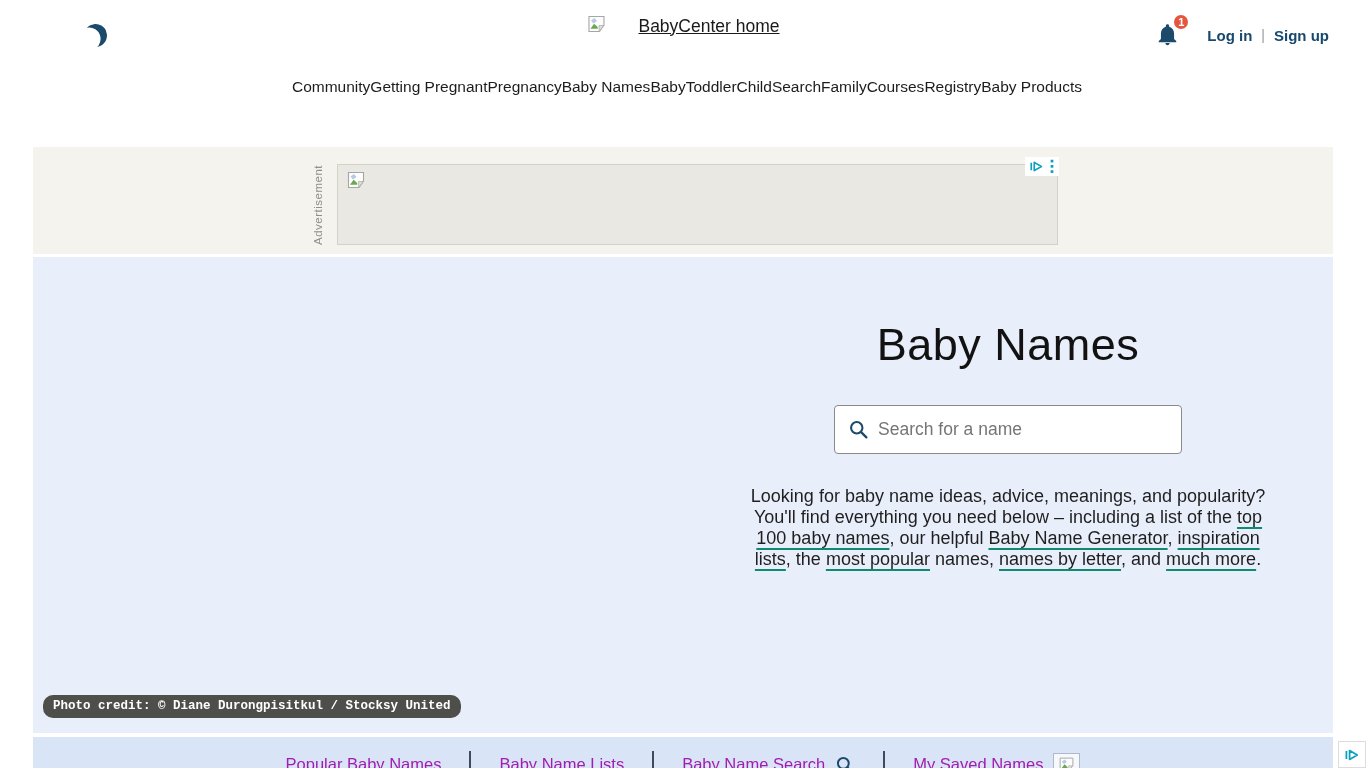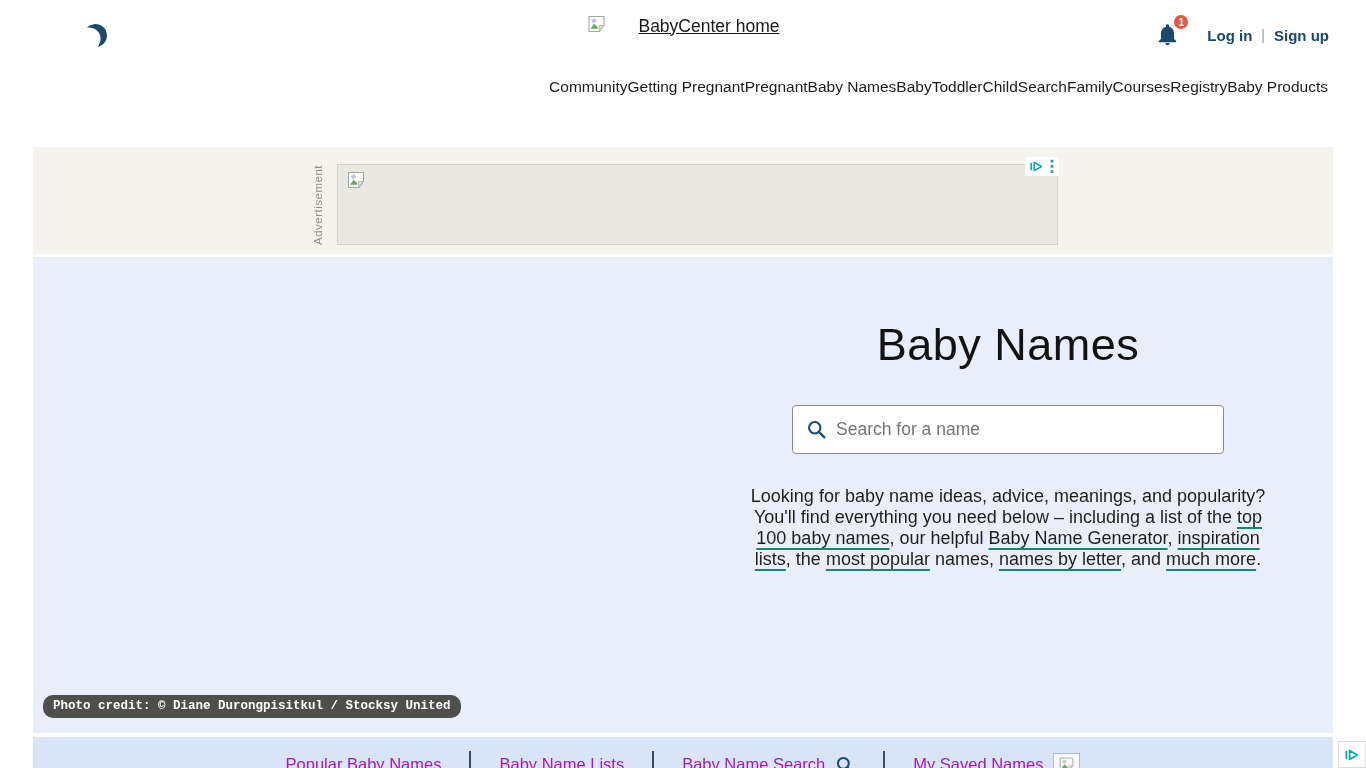--- a/index.html
+++ b/index.html
@@ -12,36 +12,36 @@
   .moon-btn { position:absolute; left:84px; top:22px; width:26px; height:26px; cursor:pointer; background:none; border:none; }
   .moon-shape { display:block; width:23px; height:23px; border-radius:50%; box-shadow: inset -7px 2px 0 0 #1b4a6b; transform:rotate(-12deg); }
   .logo-link { position:absolute; top:14px; left:50%; transform:translateX(-50%); display:flex; align-items:center; gap:32px; text-decoration:none; }
   .logo-text { font-size:17.5px; color:#1a1a1a; text-decoration:underline; white-space:nowrap; }
   .account { position:absolute; right:37px; top:22px; display:flex; align-items:center; }
   .bell-wrap { position:relative; width:26px; height:26px; margin-right:26px; cursor:pointer; }
   .badge { position:absolute; top:-9px; right:-9px; min-width:18px; height:18px; border-radius:50%; background:#e4573d; border:2px solid #fff; color:#fff; font-size:11px; font-weight:bold; display:flex; align-items:center; justify-content:center; }
   .auth-link { font-size:15px; font-weight:bold; color:#17496e; text-decoration:none; cursor:pointer; }
   .auth-sep { margin:0 9px; color:#9a9a9a; font-size:14px; }
 
-  .nav-row { position:absolute; left:46px; right:38px; top:78px; display:flex; justify-content:flex-end; align-items:center; }
+  .nav-row { position:absolute; left:46px; right:38px; top:78px; display:flex; justify-content:center; align-items:center; }
   .nav-item { font-size:15.5px; color:#1d1d1d; text-decoration:none; white-space:nowrap; cursor:pointer; }
 
   
   .ad-strip { position:relative; margin:0 33px; height:107px; background:#f4f3ee; }
   .ad-label { position:absolute; left:279px; top:17px; height:81px; writing-mode:vertical-rl; transform:rotate(180deg); color:#8f8f88; font-size:11.5px; letter-spacing:0.5px; display:flex; align-items:center; }
   .ad-box { position:absolute; left:304px; top:17px; width:721px; height:81px; background:#e9e8e2; border:1px solid #d2d2c8; cursor:pointer; }
   .ad-broken { position:absolute; left:8px; top:5px; }
   .ad-controls { position:absolute; top:-8px; right:-2px; display:flex; align-items:center; background:#fff; padding:2px 4px; gap:5px; }
 
   
   .hero { position:relative; margin:3px 33px 0; height:476px; background:#e9eefb; display:flex; }
   .hero-left { width:50%; }
   .hero-right { width:50%; display:flex; flex-direction:column; align-items:center; padding-top:62px; }
   .hero-title { font-size:45px; font-weight:400; color:#121212; letter-spacing:0.5px; }
-  .search-wrap { margin-top:34px; width:432px; height:49px; background:#fff; border:1px solid #8a8a8a; border-radius:4px; display:flex; align-items:center; padding:0 13px; gap:9px; }
+  .search-wrap { margin-top:34px; width:348px; height:49px; background:#fff; border:1px solid #8a8a8a; border-radius:4px; display:flex; align-items:center; padding:0 13px; gap:9px; }
   .search-wrap input { flex:1; border:none; outline:none; font-size:17.5px; color:#333; font-family:"Liberation Sans", sans-serif; background:transparent; }
   .search-wrap input::placeholder { color:#757575; }
   .hero-paragraph { margin-top:32px; width:528px; font-size:18px; line-height:21px; text-align:center; color:#1f1f1f; }
   .teal-link { color:#1f1f1f; text-decoration:underline; text-decoration-color:#0f8a70; text-decoration-thickness:2px; text-underline-offset:4px; cursor:pointer; }
   .photo-credit { position:absolute; left:10px; bottom:15px; background:rgba(66,66,60,0.93); color:#fff; font-weight:bold; font-size:12.5px; padding:4px 10px 5px; border-radius:10px;font-family:Liberation Mono, monospace; }
 
   
   .bottom-bar { margin:4px 33px 0; height:55px; background:#d9e4f7; display:flex; align-items:center; justify-content:center; }
   .bottom-item { display:flex; align-items:center; gap:10px; font-size:16.5px; color:#a21caf; text-decoration:none; cursor:pointer; white-space:nowrap; }
   .bottom-sep { width:2px; height:27px; background:#3f4a5a; margin:0 28px; }
@@ -80,21 +80,21 @@
         <span class="badge">1</span>
       </div>
       <a class="auth-link">Log in</a>
       <span class="auth-sep">|</span>
       <a class="auth-link">Sign up</a>
     </div>
 
     <nav class="nav-row">
         <a class="nav-item">Community</a>
         <a class="nav-item">Getting Pregnant</a>
-        <a class="nav-item">Pregnant</a>
+        <a class="nav-item">Pregnancy</a>
         <a class="nav-item">Baby Names</a>
         <a class="nav-item">Baby</a>
         <a class="nav-item">Toddler</a>
         <a class="nav-item">Child</a>
         <a class="nav-item">Search</a>
         <a class="nav-item">Family</a>
         <a class="nav-item">Courses</a>
         <a class="nav-item">Registry</a>
         <a class="nav-item">Baby Products</a>
       </nav>

